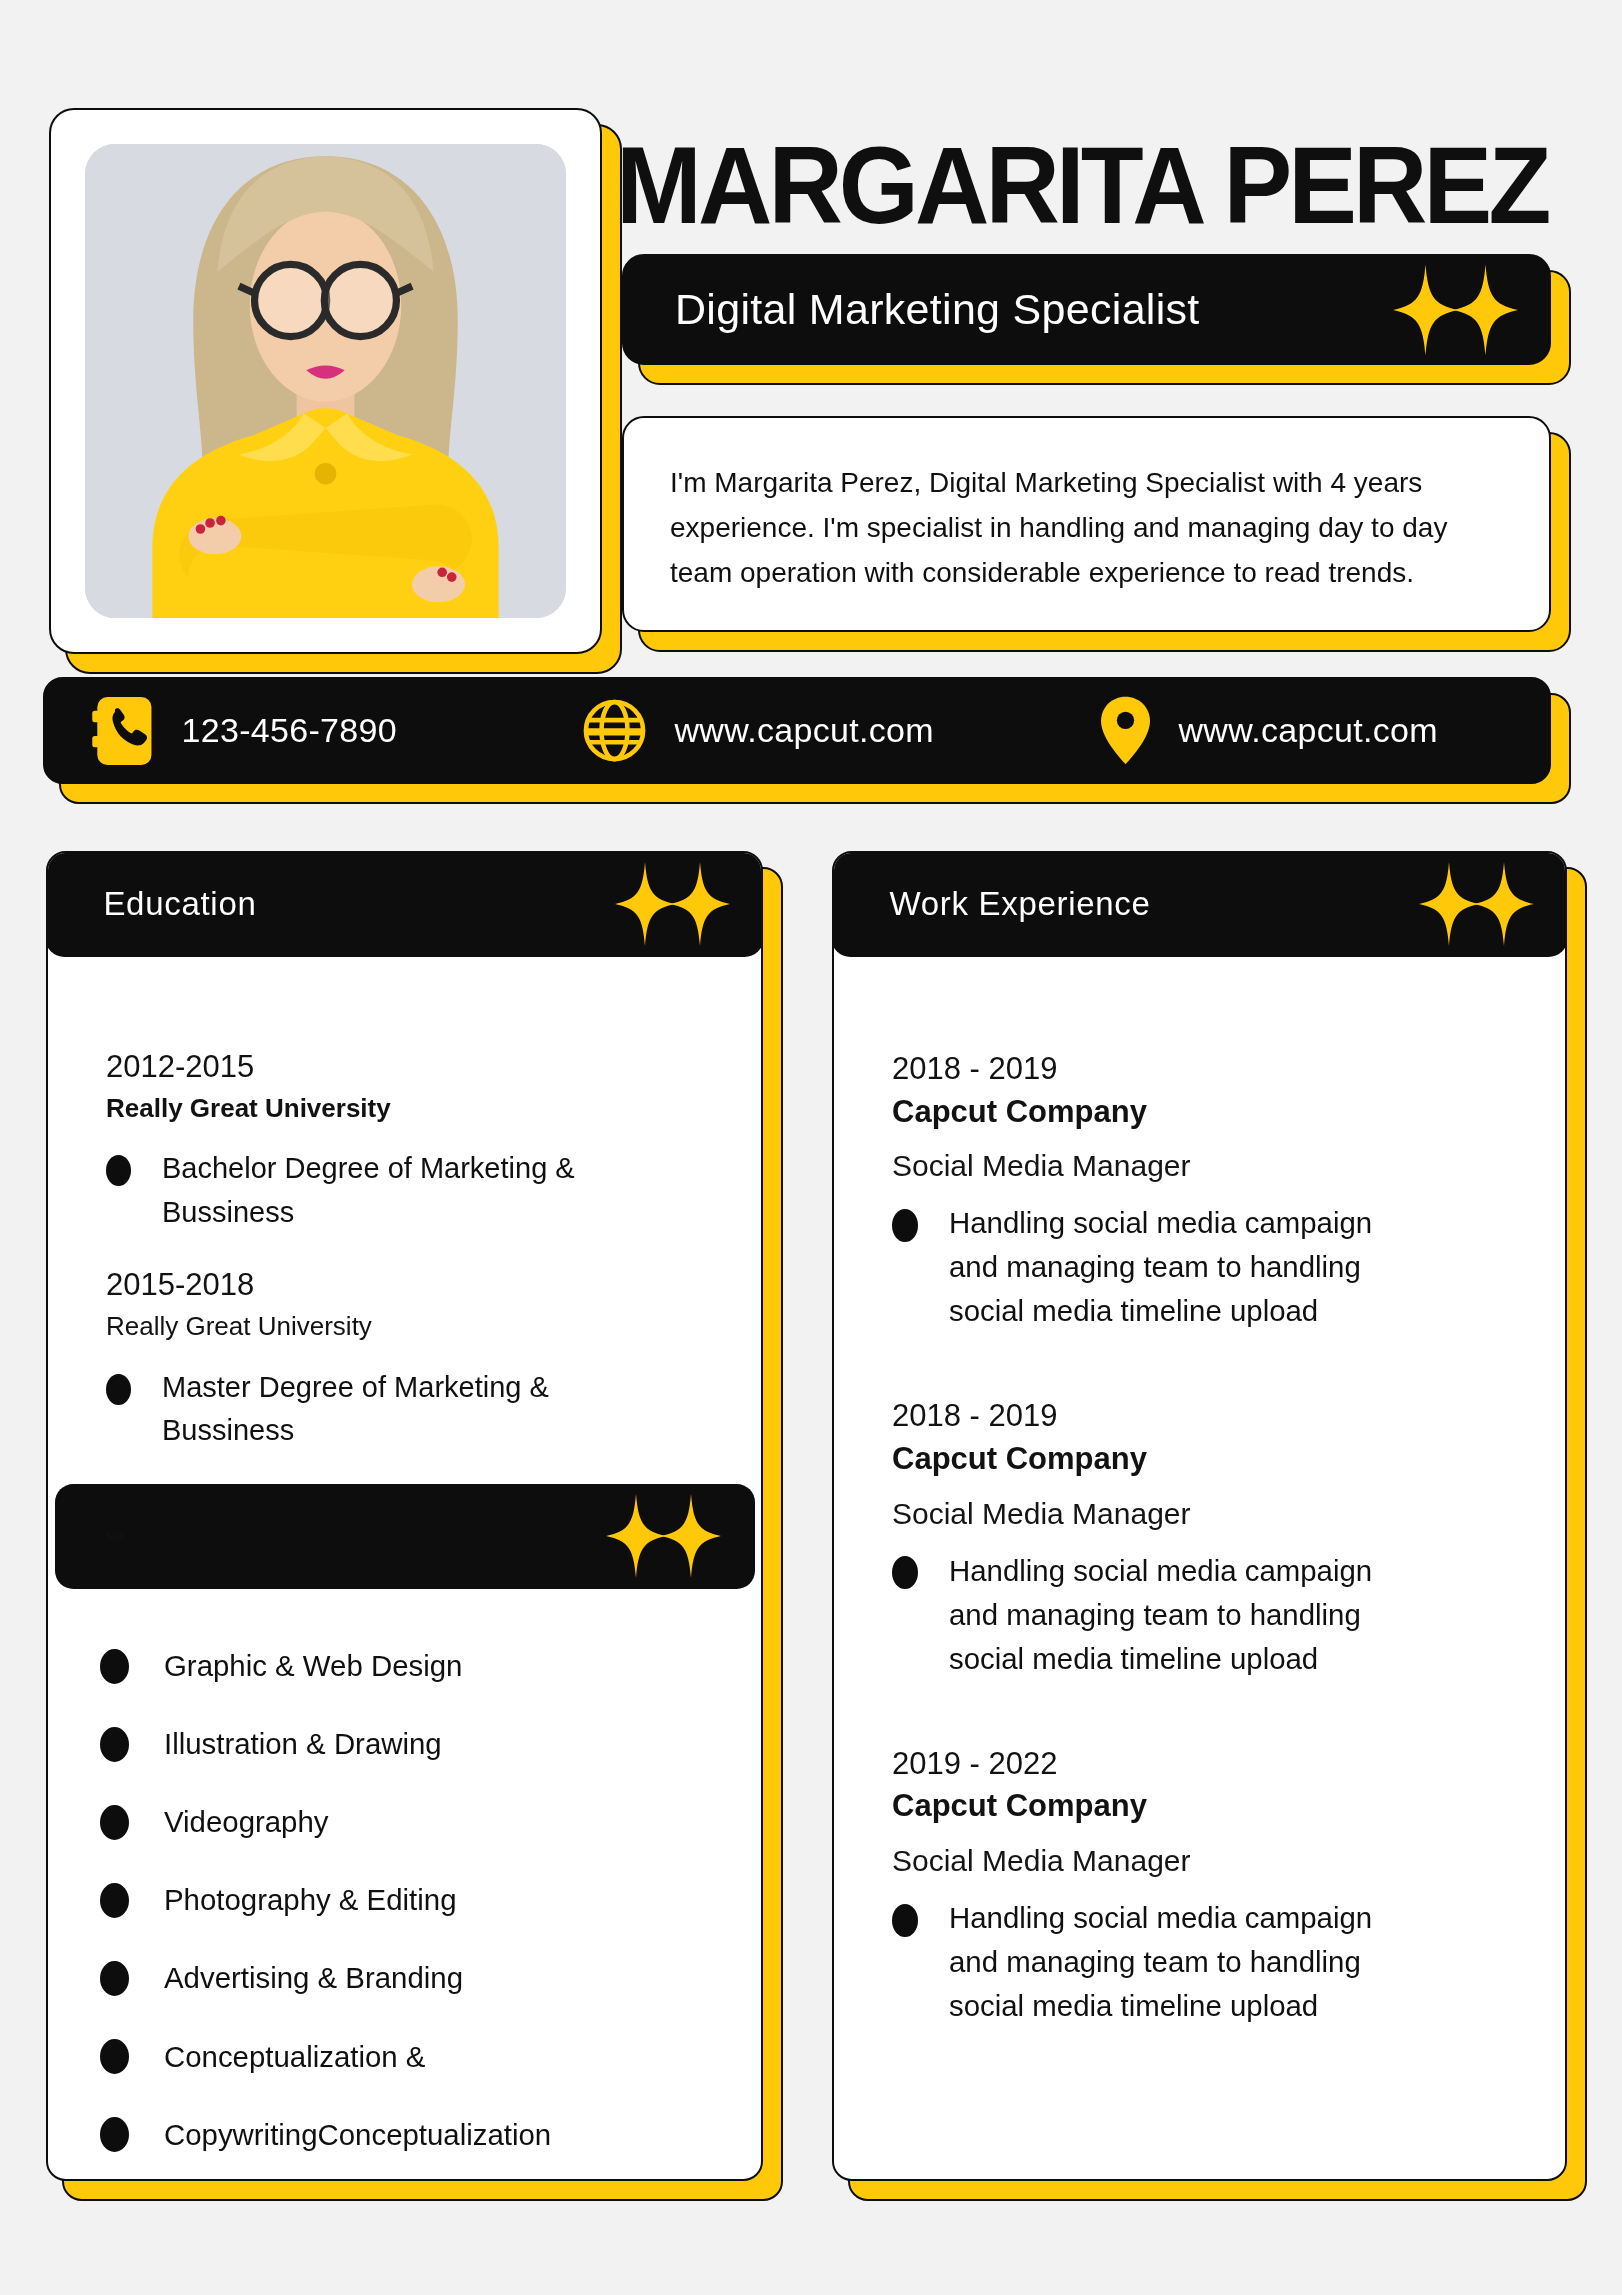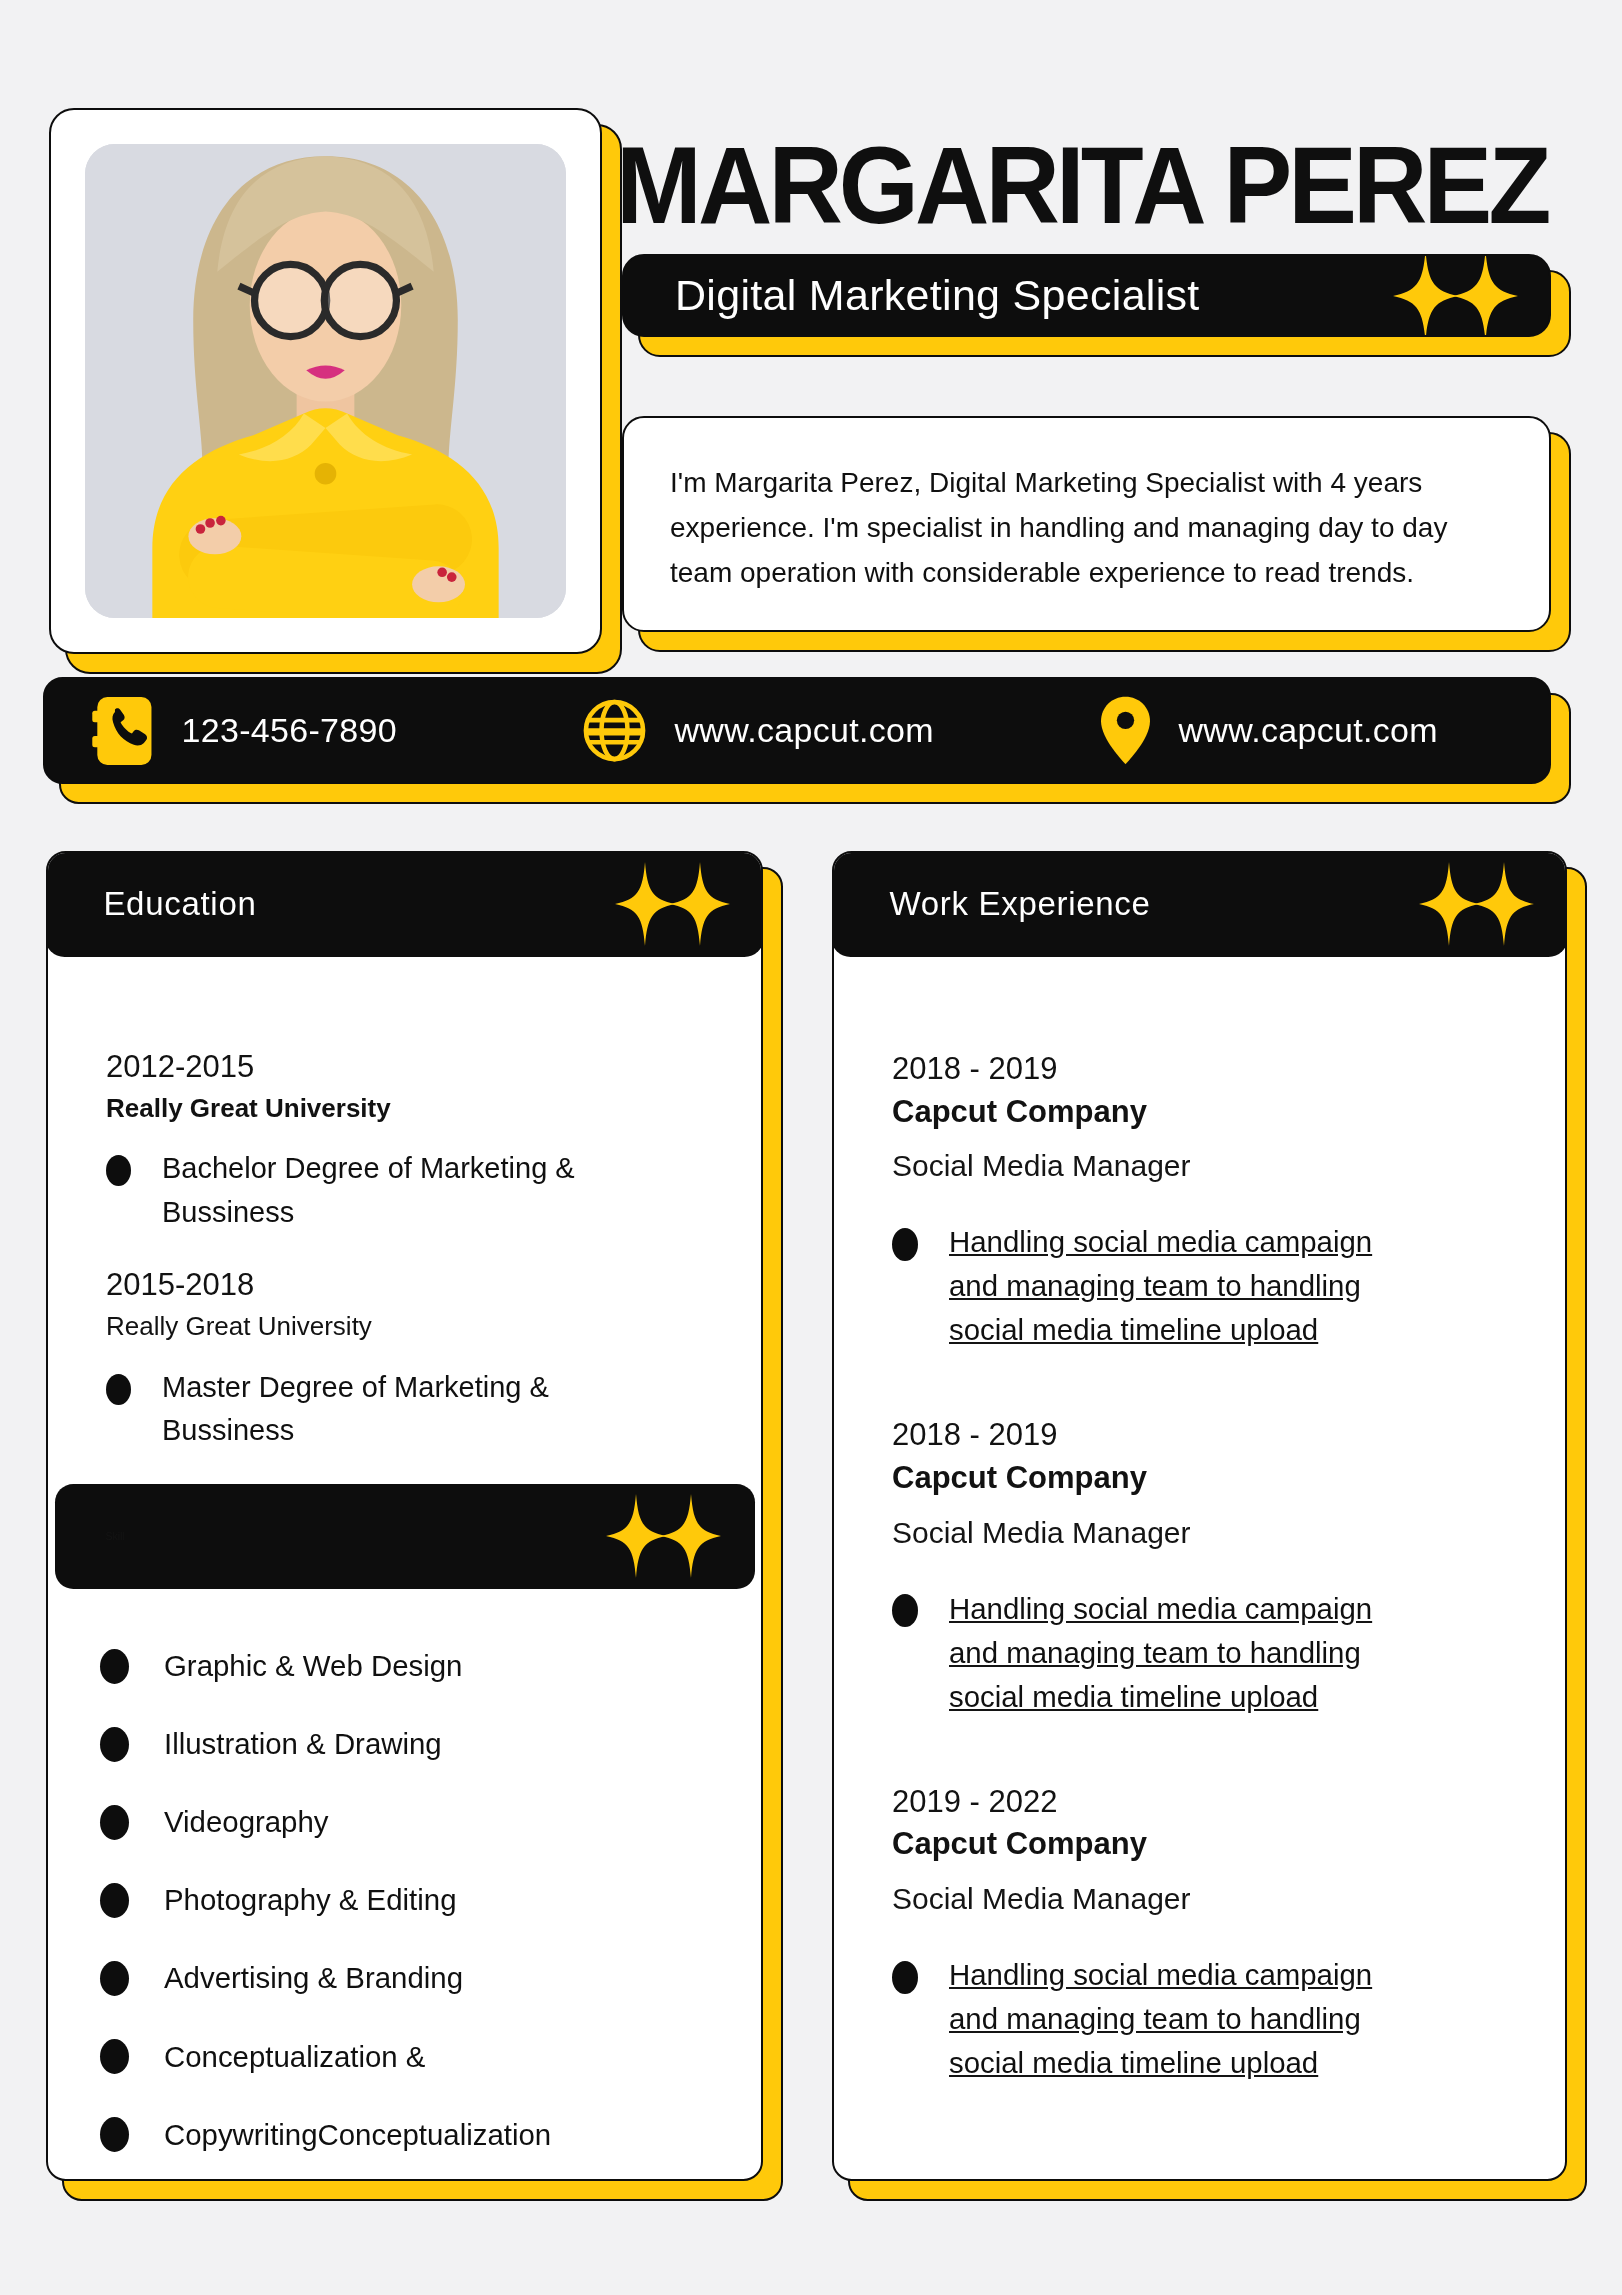--- a/index.html
+++ b/index.html
@@ -25,21 +25,21 @@
   .photo-card{left:49px;top:108px;width:553px;height:546px;border-radius:25px;}
   .photo-inner{position:absolute;left:34px;top:34px;right:34px;bottom:34px;border-radius:30px;
     overflow:hidden;background:var(--photo-bg);}
   .photo-inner svg{width:100%;height:100%;display:block;}
 
   
   .name{position:absolute;left:616px;top:131px;width:968px;font-size:103px;font-weight:700;
     letter-spacing:-3.9px;line-height:1;color:#0f0f0f;transform:scaleY(1.06);transform-origin:left top;white-space:nowrap;}
 
   
-  .pill{left:622px;top:254px;width:929px;height:83px;border-radius:22px;}
+  .pill{left:622px;top:254px;width:929px;height:111px;border-radius:22px;}
   .pill .sc-face{display:flex;align-items:center;padding-left:51px;}
   .pill-text{color:#fff;font-size:43px;font-weight:500;letter-spacing:0.3px;}
   .pill-sparkles{position:absolute;right:31px;top:50%;transform:translateY(-50%);display:flex;align-items:center;}
 
   .sparkle{display:block;}
   .sparkle + .sparkle{margin-left:-5.2px;}
 
   
   .intro{left:622px;top:416px;width:929px;height:216px;border-radius:22px;}
   .intro .sc-face{padding:43px 46px;}
@@ -76,21 +76,21 @@
     border-radius:18.3px;display:flex;align-items:center;padding-left:51px;}
   .skill-list{padding:55px 36px 0 52px;}
   .skill-row{display:flex;align-items:center;gap:35px;margin-bottom:34px;}
   .skill-row .dot{margin-top:0;width:29px;height:35px;}
   .skill-row .b-text{font-size:29.4px;}
 
   .work-content{padding:198px 36px 0 58px;}
   .w-period{font-size:31px;font-weight:500;color:#121212;}
   .w-company{font-size:31px;font-weight:700;margin-top:6.5px;color:#121212;}
   .w-role{font-size:30px;font-weight:400;margin-top:19.6px;color:#151515;}
-  .w-entry .b-row{margin-top:37px;text-decoration:underline;}
+  .w-entry .b-row{margin-top:18px;}
   .w-entry .dot{width:26px;height:33px;}
   .w-entry .b-text{font-size:29.4px;line-height:1.5;}
   .w-entry + .w-entry{margin-top:65px;}
 </style>
 </head>
 <body>
 
 <div class="page">
 
   <div class="sc photo-card">

